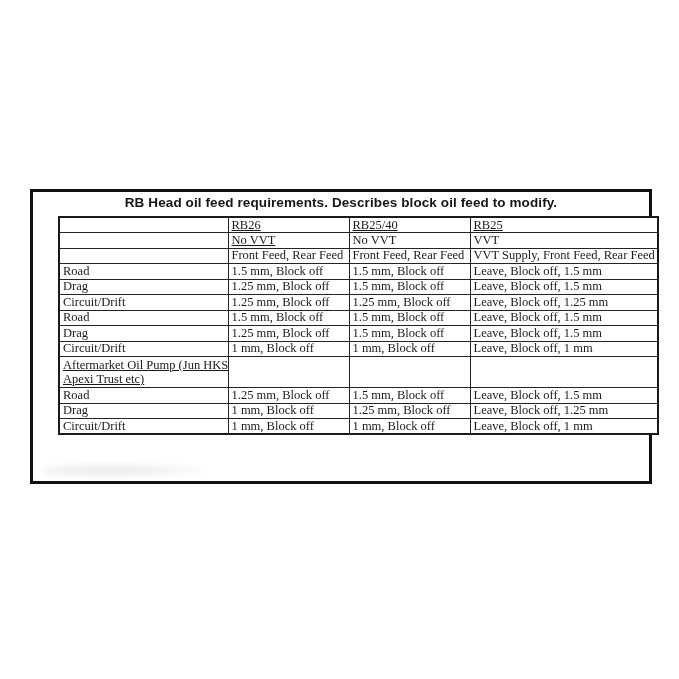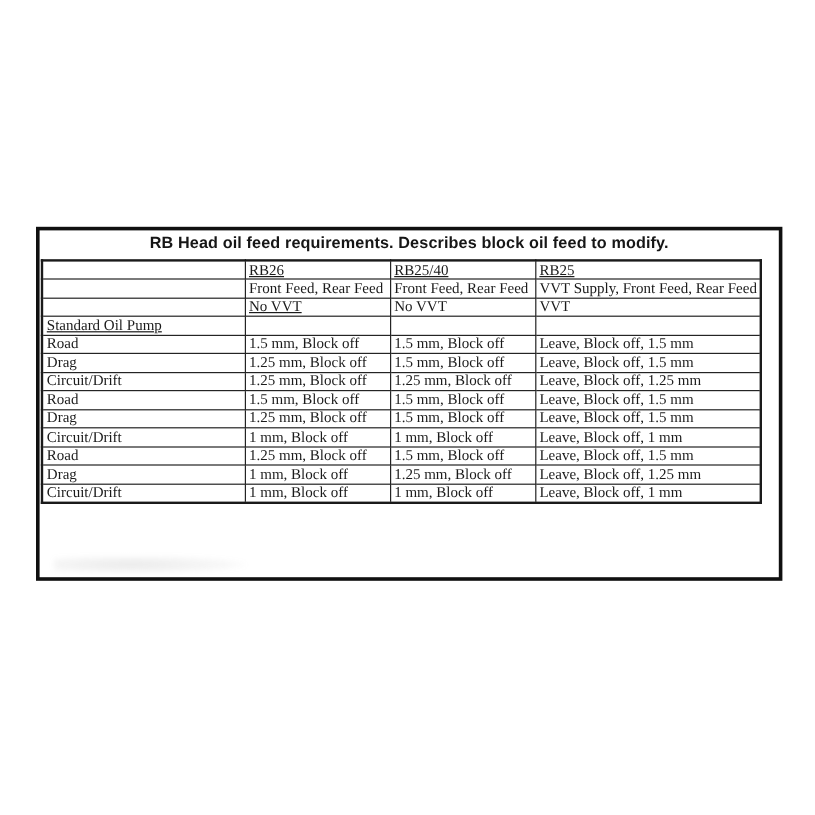--- a/index.html
+++ b/index.html
@@ -35,21 +35,21 @@
     text-align: center;
     font-family: "Liberation Sans", sans-serif;
     font-weight: 700;
     font-size: 13.5px;
     color: #161616;
     letter-spacing: 0.1px;
     white-space: nowrap;
   }
   table.oil-table {
     position: absolute;
-    left: 34px;
+    left: 58px;
     top: 216px;
     width: 599px;
     border-collapse: collapse;
     table-layout: fixed;
     background: #ffffff;
     border: 2px solid #1a1a1a;
   }
   table.oil-table td {
     border: 1px solid #242424;
     font-family: "Liberation Serif", serif;
@@ -99,35 +99,29 @@
     </colgroup>
     <tbody>
       <tr>
         <td></td>
         <td class="u">RB26</td>
         <td class="u">RB25/40</td>
         <td class="u">RB25</td>
       </tr>
       <tr>
         <td></td>
-        <td>Front Feed, Rear Feed</td>
-        <td>Front Feed, Rear Feed</td>
-        <td>VVT Supply, Front Feed, Rear Feed</td>
-      </tr>
-      <tr>
-        <td></td>
         <td class="u">No VVT</td>
         <td class="sans">No VVT</td>
         <td class="sans">VVT</td>
       </tr>
       <tr>
-        <td class="u">Standard Oil Pump</td>
         <td></td>
-        <td></td>
-        <td></td>
+        <td>Front Feed, Rear Feed</td>
+        <td>Front Feed, Rear Feed</td>
+        <td>VVT Supply, Front Feed, Rear Feed</td>
       </tr>
       <tr>
         <td>Road</td>
         <td>1.5 mm, Block off</td>
         <td>1.5 mm, Block off</td>
         <td>Leave, Block off, 1.5 mm</td>
       </tr>
       <tr>
         <td>Drag</td>
         <td>1.25 mm, Block off</td>
@@ -151,20 +145,29 @@
         <td>1.25 mm, Block off</td>
         <td>1.5 mm, Block off</td>
         <td>Leave, Block off, 1.5 mm</td>
       </tr>
       <tr>
         <td>Circuit/Drift</td>
         <td>1 mm, Block off</td>
         <td>1 mm, Block off</td>
         <td>Leave, Block off, 1 mm</td>
       </tr>
+      <tr class="tall">
+        <td class="wrap2">
+          <div class="u">Aftermarket Oil Pump (Jun HKS</div>
+          <div class="u">Apexi Trust etc)</div>
+        </td>
+        <td></td>
+        <td></td>
+        <td></td>
+      </tr>
       <tr>
         <td>Road</td>
         <td>1.25 mm, Block off</td>
         <td>1.5 mm, Block off</td>
         <td>Leave, Block off, 1.5 mm</td>
       </tr>
       <tr>
         <td>Drag</td>
         <td>1 mm, Block off</td>
         <td>1.25 mm, Block off</td>

